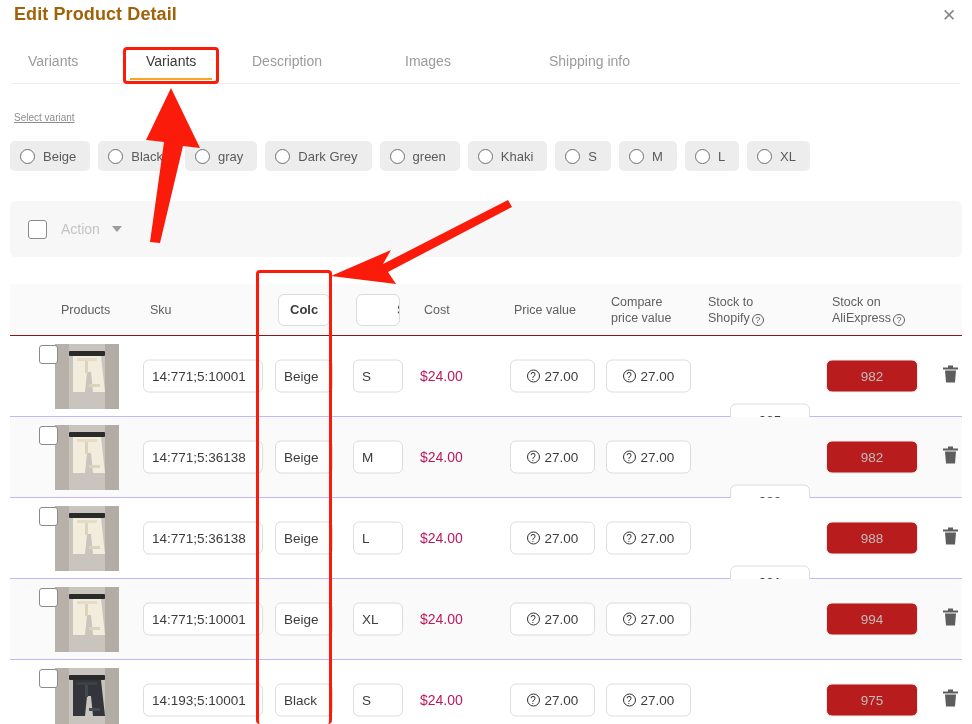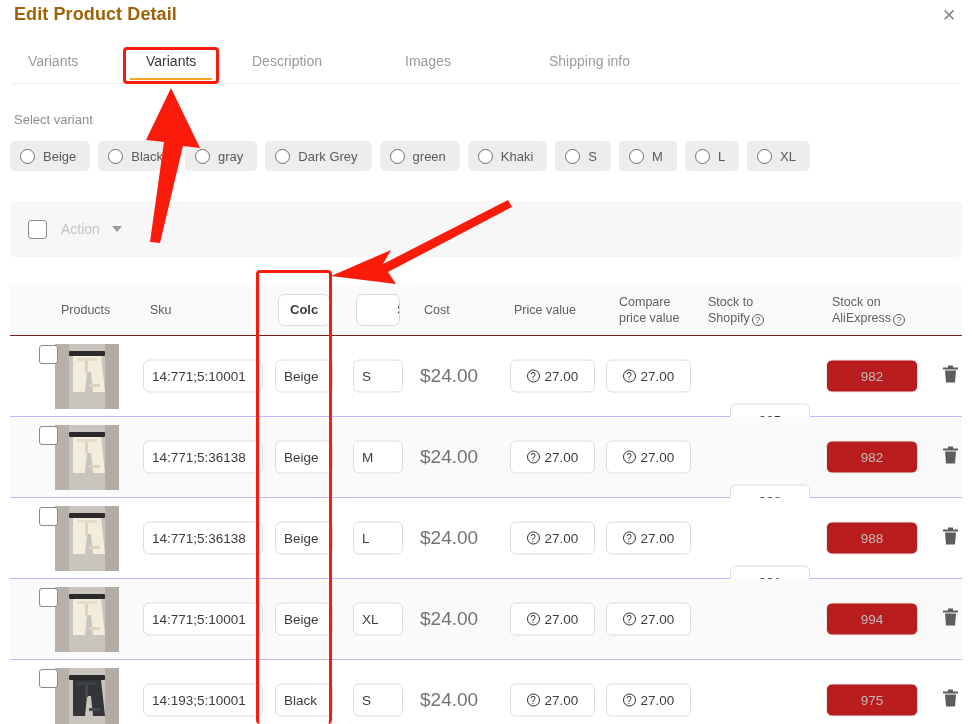--- a/index.html
+++ b/index.html
@@ -76,22 +76,23 @@
   .tab-1 { left: 134px; }
   .tab-2 { left: 240px; }
   .tab-3 { left: 393px; }
   .tab-4 { left: 501px; margin-left: 36px; }
 
   
   .select-variant-label {
     position: absolute;
     left: 14px;
     top: 112px;
-    font-size: 13px;
+    font-size: 10px;
     color: #8d8d8d;
+    text-decoration: underline;
   }
   .chips {
     position: absolute;
     left: 10px;
     top: 141px;
     display: flex;
     gap: 8px;
   }
   .chip {
     height: 30px;
@@ -269,22 +270,22 @@
     line-height: 11px;
     text-align: center;
     color: #2f2f2f;
     margin-right: 5px;
     flex: none;
   }
   .cell-text {
     position: absolute;
     top: 50%;
     transform: translateY(-50%);
-    font-size: 19px;
-    color: #737373;
+    font-size: 14px;
+    color: #be185d;
     white-space: nowrap;
   }
   .trash {
     position: absolute;
     top: 50%;
     transform: translateY(-50%);
     cursor: pointer;
   }
 
   
@@ -380,21 +381,21 @@
 
 <div class="table">
 
   <div class="thead">
     <div class="th" style="left:51px;">Products</div>
     <div class="th" style="left:140px;">Sku</div>
     <div class="th-box" style="left:268px; width:52px;font-weight:bold;">Colc</div>
     <div class="th-box" style="left:346px; width:44px;padding-left:40px;">Size</div>
     <div class="th" style="left:414px;">Cost</div>
     <div class="th" style="left:504px;">Price value</div>
-    <div class="th two-line" style="left:601px;margin-left:8px;">
+    <div class="th two-line" style="left:601px;">
       <span>Compare</span><br>
       <span>price value</span>
     </div>
     <div class="th two-line" style="left:698px;">
       <span>Stock to</span><br>
       <span>Shopify</span><span class="qmark">?</span>
     </div>
     <div class="th two-line" style="left:822px;">
       <span>Stock on</span><br>
       <span>AliExpress</span><span class="qmark">?</span>

